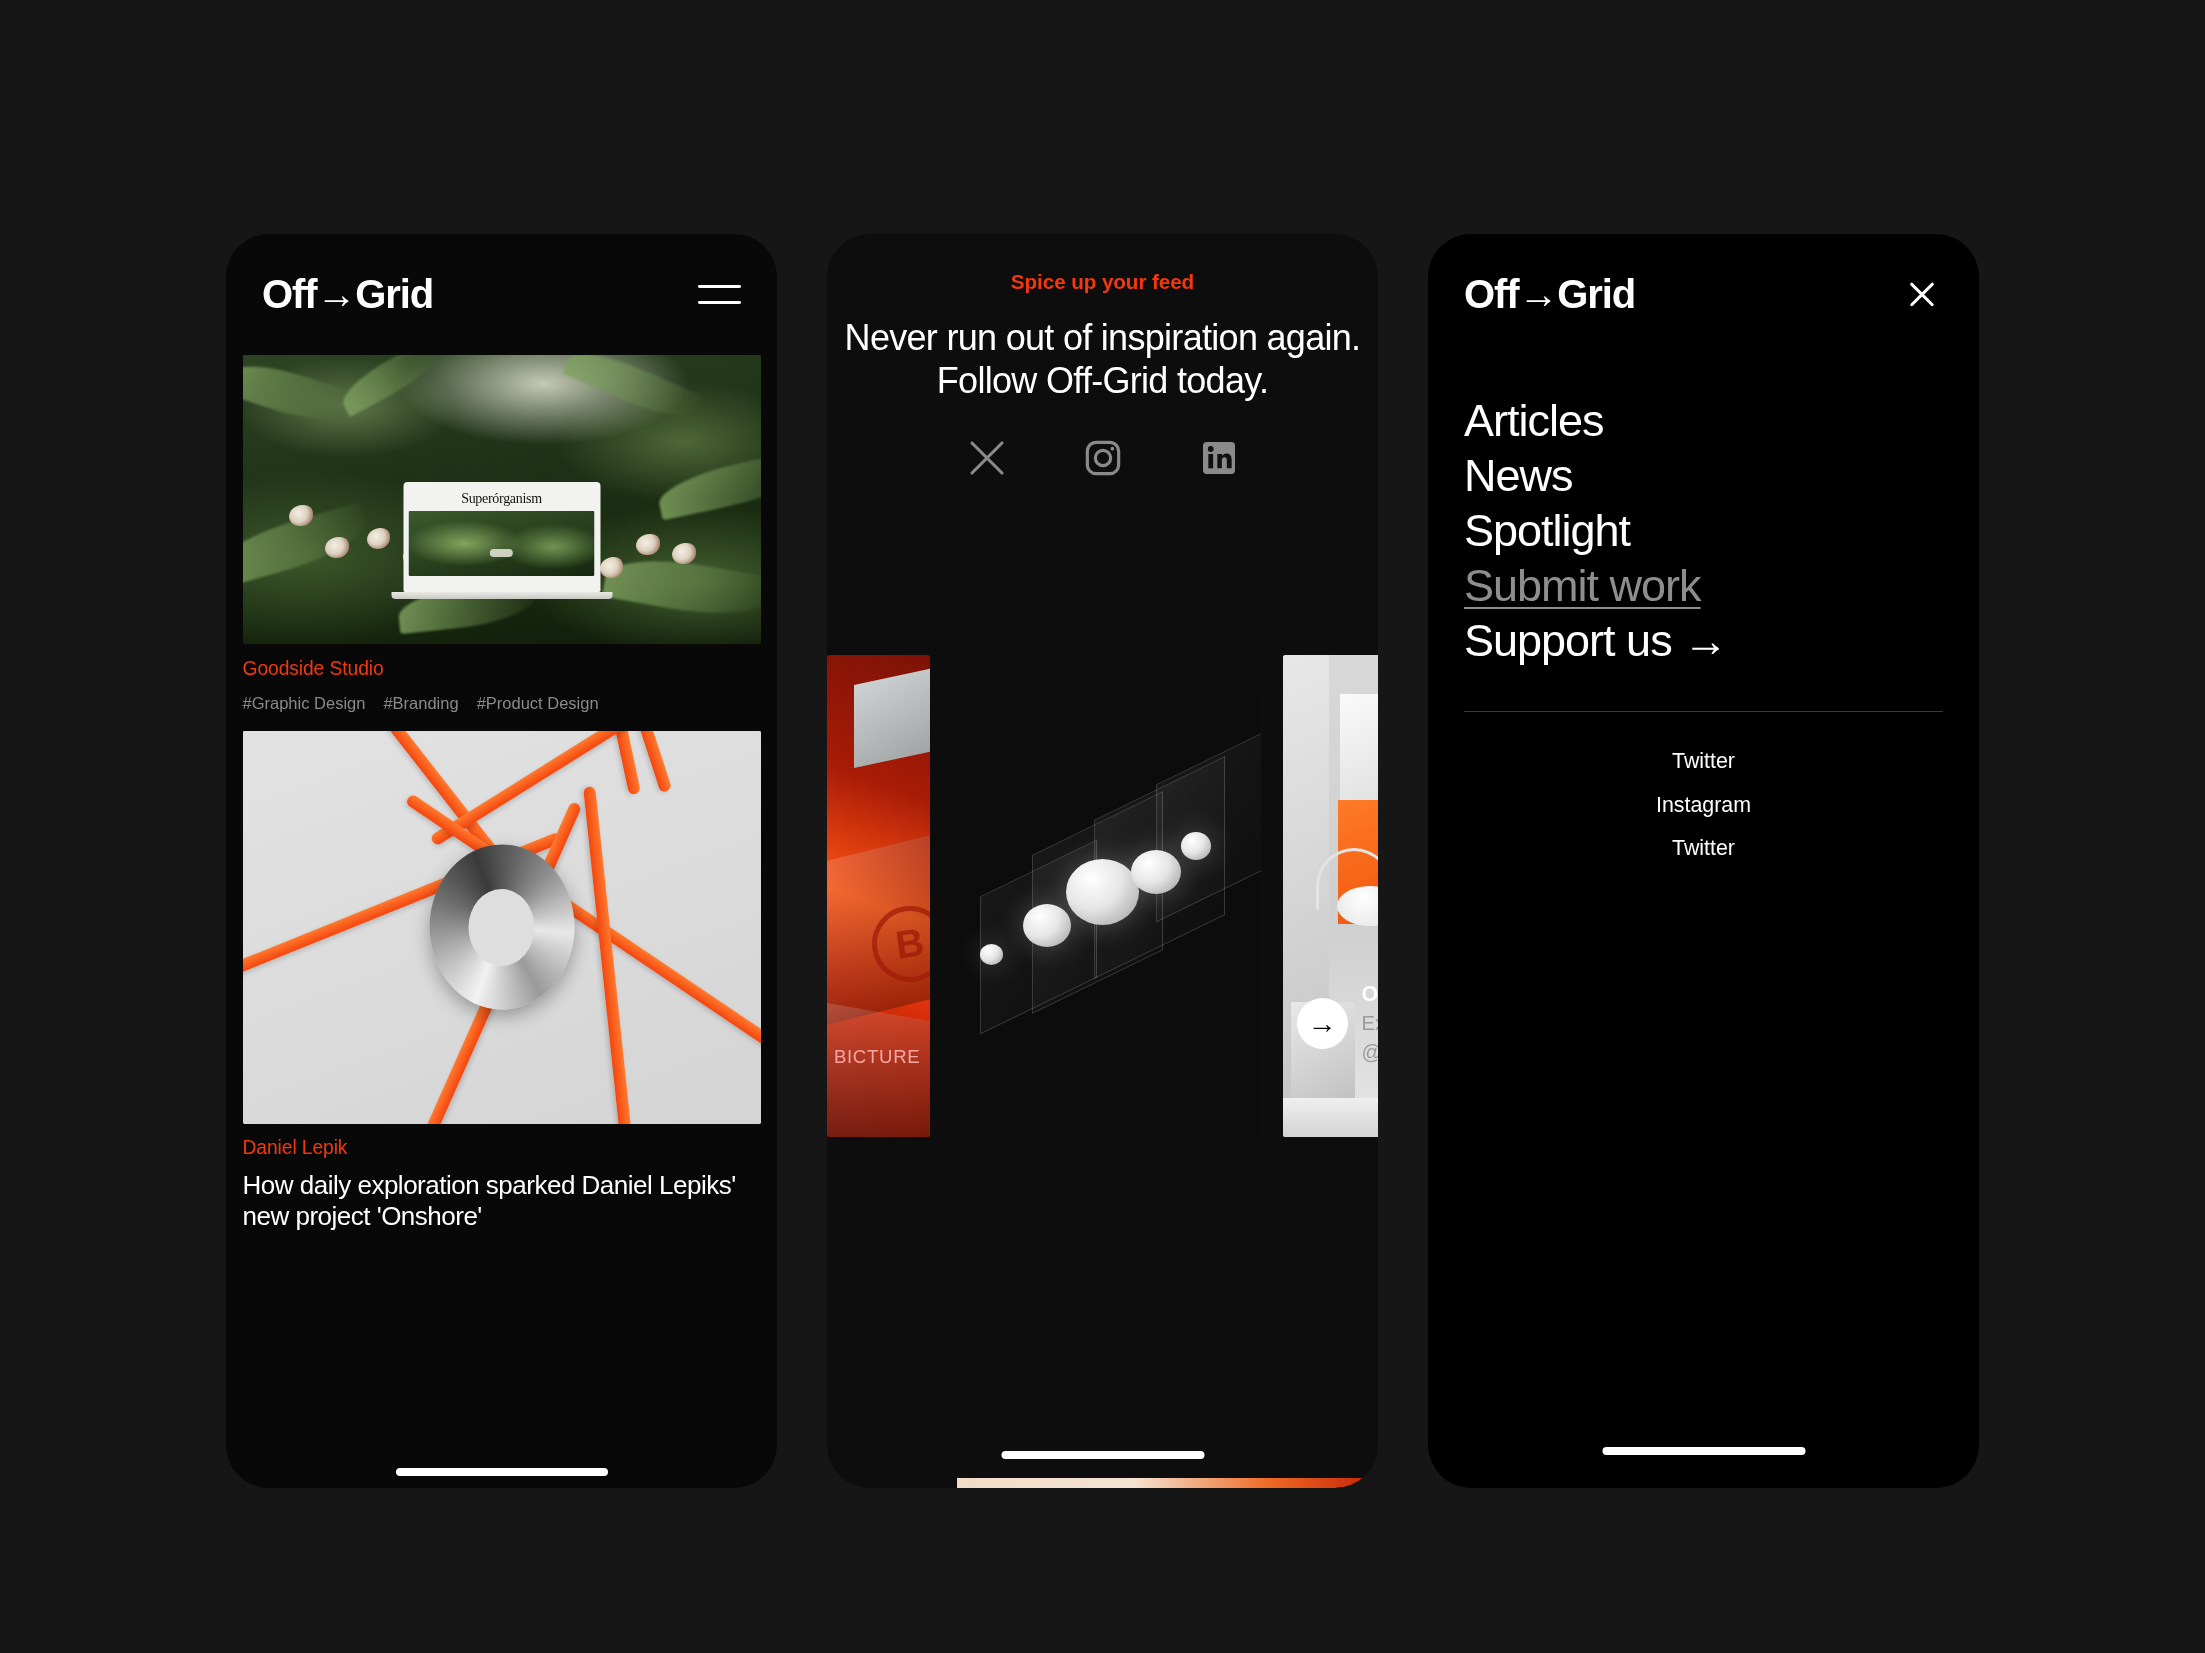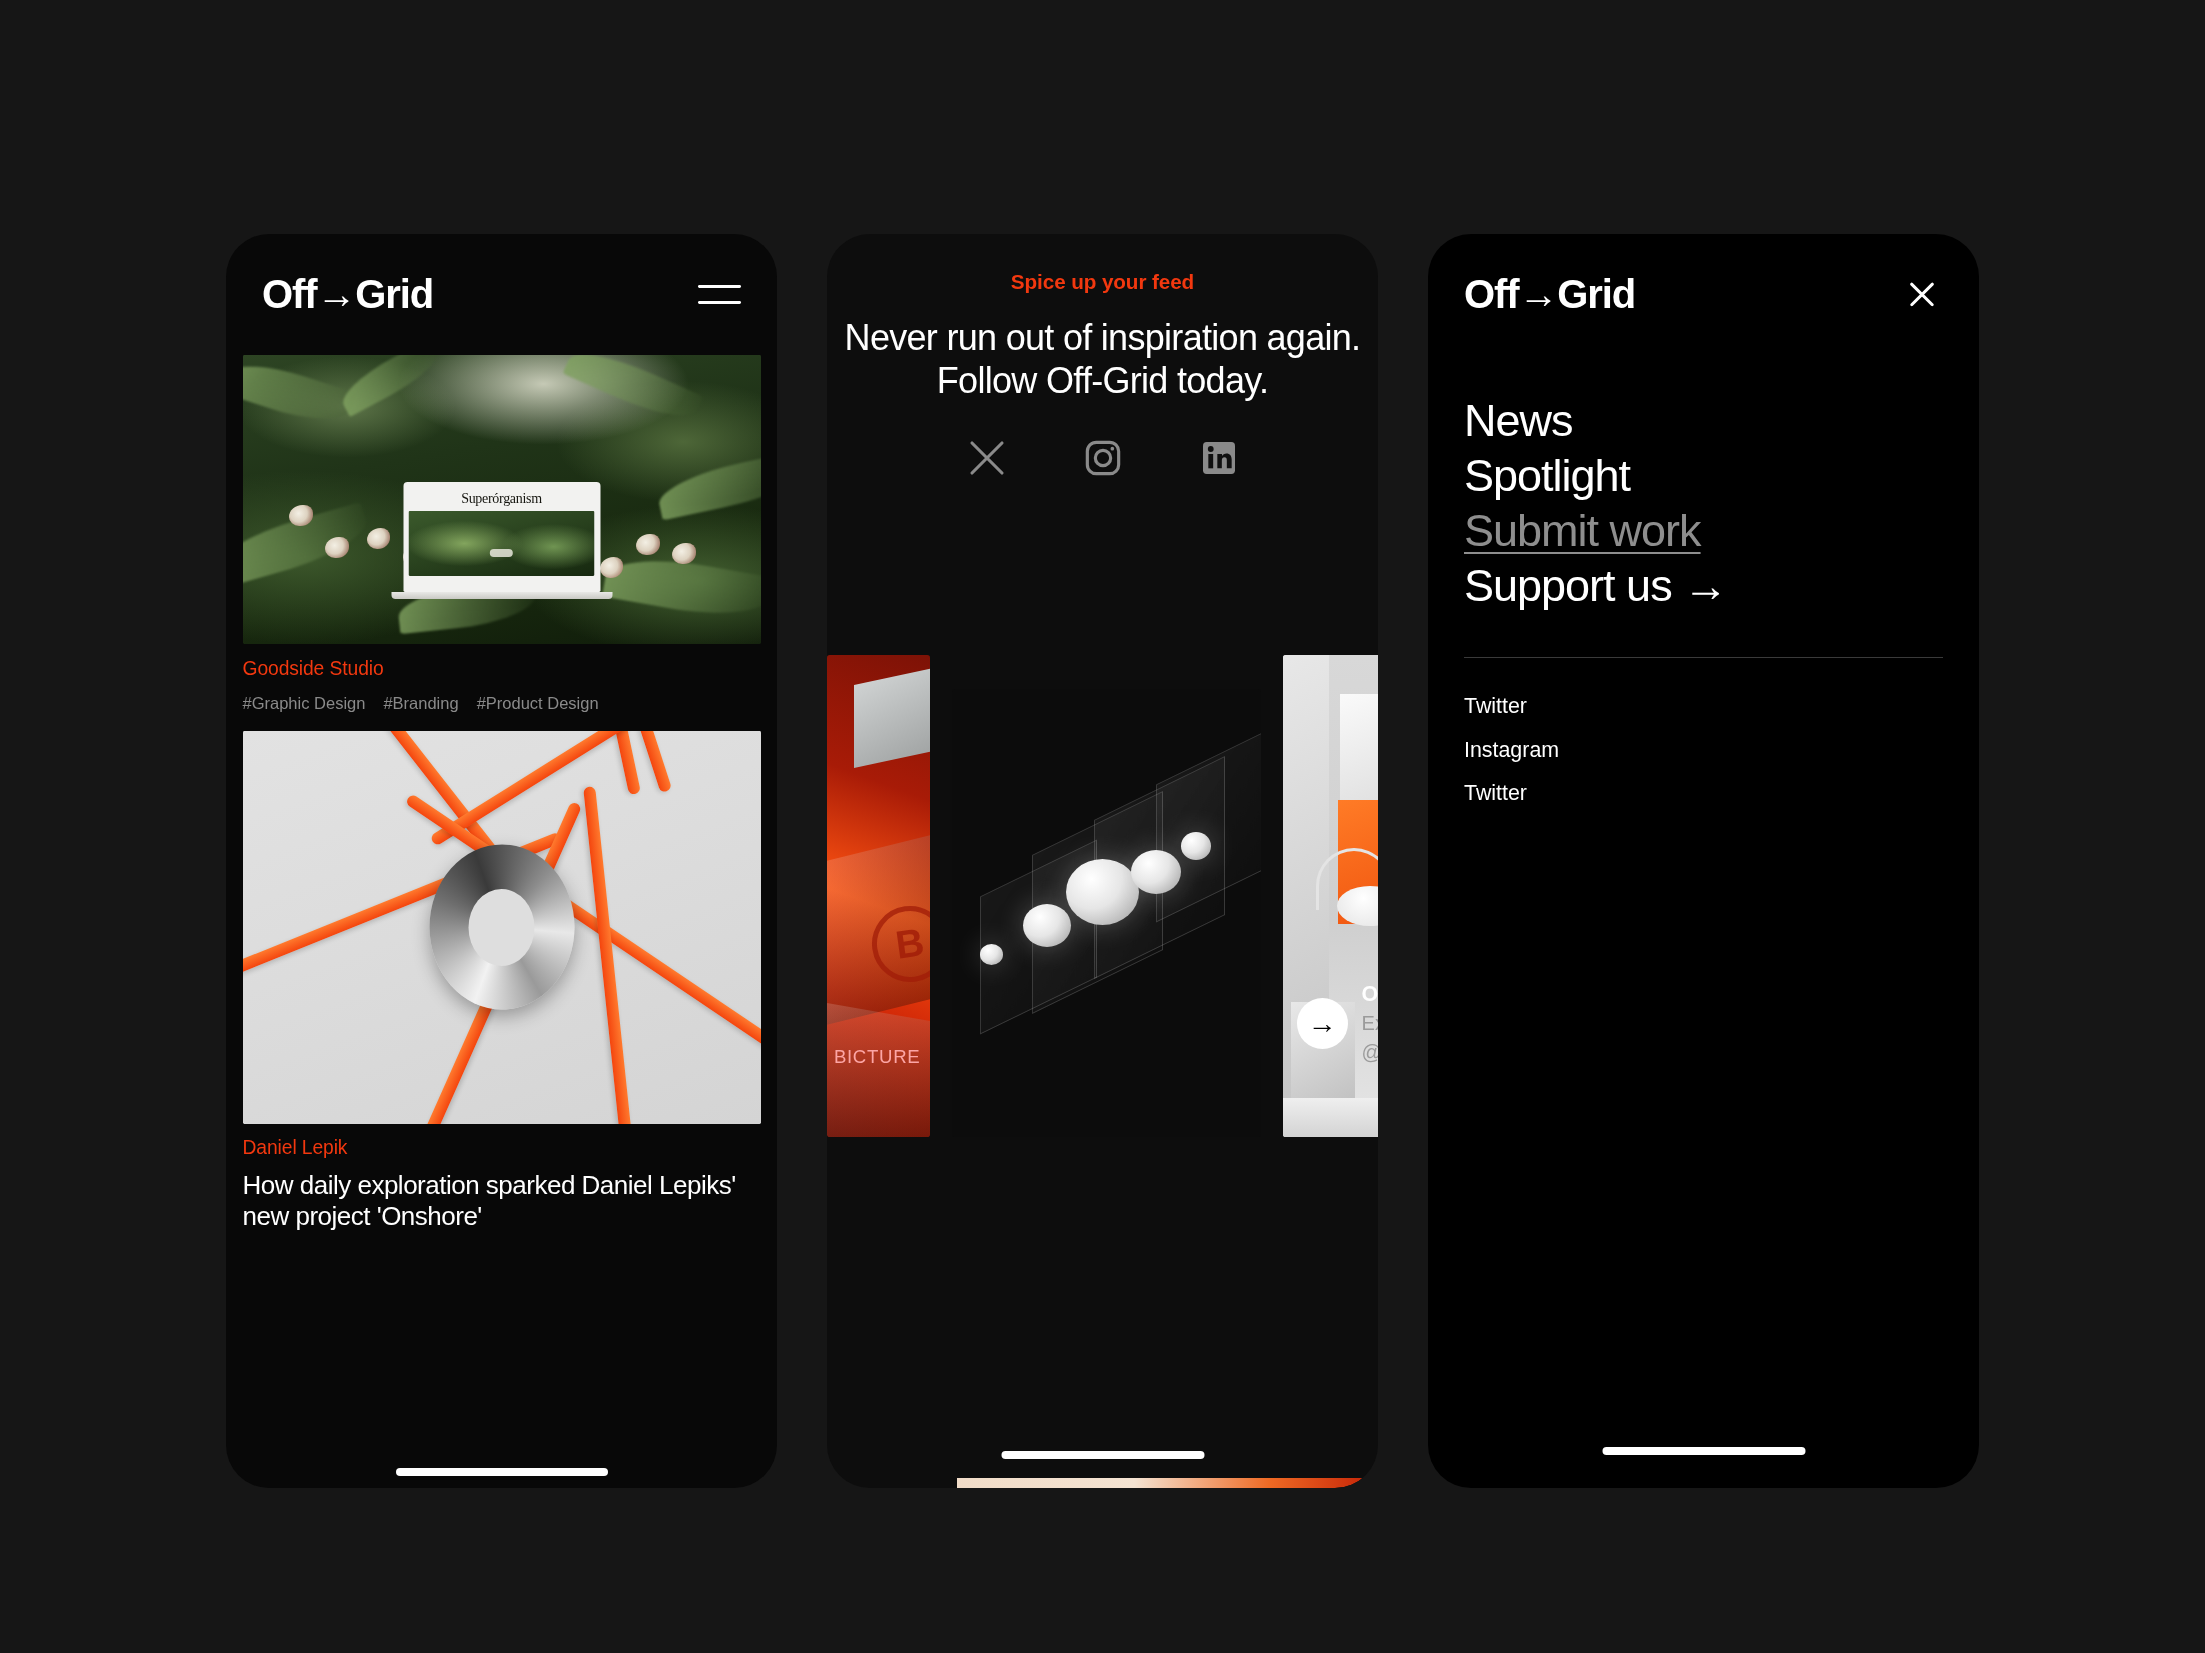--- a/index.html
+++ b/index.html
@@ -431,21 +431,21 @@
     color: #8e8e8e;
     text-decoration: underline;
     text-underline-offset: 5.5px;
     text-decoration-thickness: 2.1px;
   }
   .menu-divider {
     margin-top: 43px;
     height: 0.7px;
     background: #3a3a3a;
   }
-  .footer-links { margin-top: 39px; }
+  .footer-links { margin-top: 39px; text-align: center; }
   .footer-link {
     font-size: 21.4px;
     line-height: 1;
     color: #ffffff;
     margin-bottom: 22px;
     cursor: pointer;
   }
 
   
   .home-indicator {
@@ -633,20 +633,21 @@
   <div class="phone p3">
     <div class="screen">
 
       <div class="app-header">
         <div class="logo">Off→Grid</div>
         <div class="close-x"></div>
       </div>
 
       <div class="menu">
         <div class="menu-list">
+          <div class="menu-item">Articles</div>
           <div class="menu-item">News</div>
           <div class="menu-item">Spotlight</div>
           <div class="menu-item muted">Submit work</div>
           <div class="menu-item">Support us →</div>
         </div>
 
         <div class="menu-divider"></div>
 
         <div class="footer-links">
           <div class="footer-link">Twitter</div>

